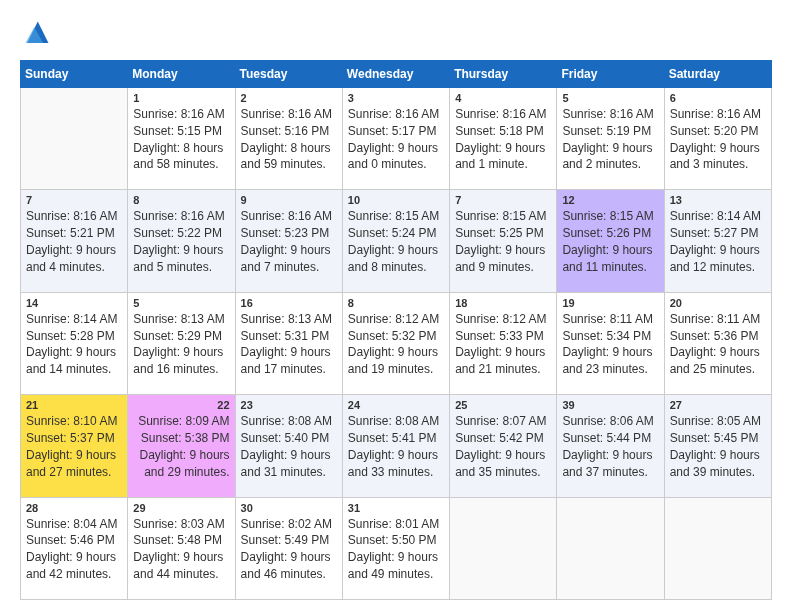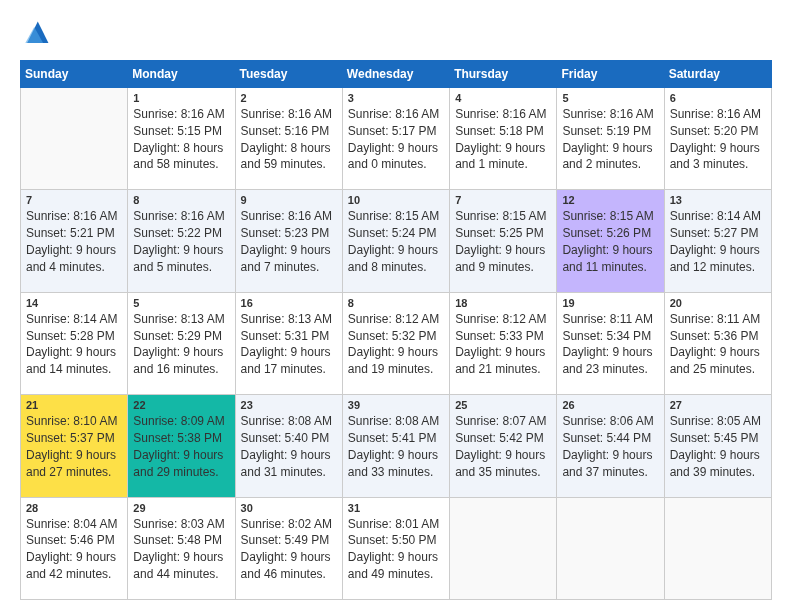--- a/index.html
+++ b/index.html
@@ -212,38 +212,38 @@
           <td>
             <span class="day-num">20</span>
             <div class="day-info">Sunrise: 8:11 AM<br>Sunset: 5:36 PM<br>Daylight: 9 hours and 25 minutes.</div>
           </td>
         </tr>
         <tr>
           <td style="background: #fde047;">
             <span class="day-num">21</span>
             <div class="day-info">Sunrise: 8:10 AM<br>Sunset: 5:37 PM<br>Daylight: 9 hours and 27 minutes.</div>
           </td>
-          <td style="background: #14b8a6;">
+          <td style="background: #f0abfc; text-align: right;">
             <span class="day-num">22</span>
             <div class="day-info">Sunrise: 8:09 AM<br>Sunset: 5:38 PM<br>Daylight: 9 hours and 29 minutes.</div>
           </td>
           <td style="background: rgb(240, 244, 250); margin-top: 28px;">
             <span class="day-num">23</span>
             <div class="day-info">Sunrise: 8:08 AM<br>Sunset: 5:40 PM<br>Daylight: 9 hours and 31 minutes.</div>
           </td>
           <td style="background: rgb(240, 244, 250);">
-            <span class="day-num">39</span>
+            <span class="day-num">24</span>
             <div class="day-info">Sunrise: 8:08 AM<br>Sunset: 5:41 PM<br>Daylight: 9 hours and 33 minutes.</div>
           </td>
           <td style="background: rgb(240, 244, 250); margin-top: 27px;">
             <span class="day-num">25</span>
             <div class="day-info">Sunrise: 8:07 AM<br>Sunset: 5:42 PM<br>Daylight: 9 hours and 35 minutes.</div>
           </td>
           <td style="background: rgb(240, 244, 250);">
-            <span class="day-num">26</span>
+            <span class="day-num">39</span>
             <div class="day-info">Sunrise: 8:06 AM<br>Sunset: 5:44 PM<br>Daylight: 9 hours and 37 minutes.</div>
           </td>
           <td style="background: rgb(240, 244, 250); margin-top: 36px;">
             <span class="day-num">27</span>
             <div class="day-info">Sunrise: 8:05 AM<br>Sunset: 5:45 PM<br>Daylight: 9 hours and 39 minutes.</div>
           </td>
         </tr>
         <tr>
           <td>
             <span class="day-num">28</span>

